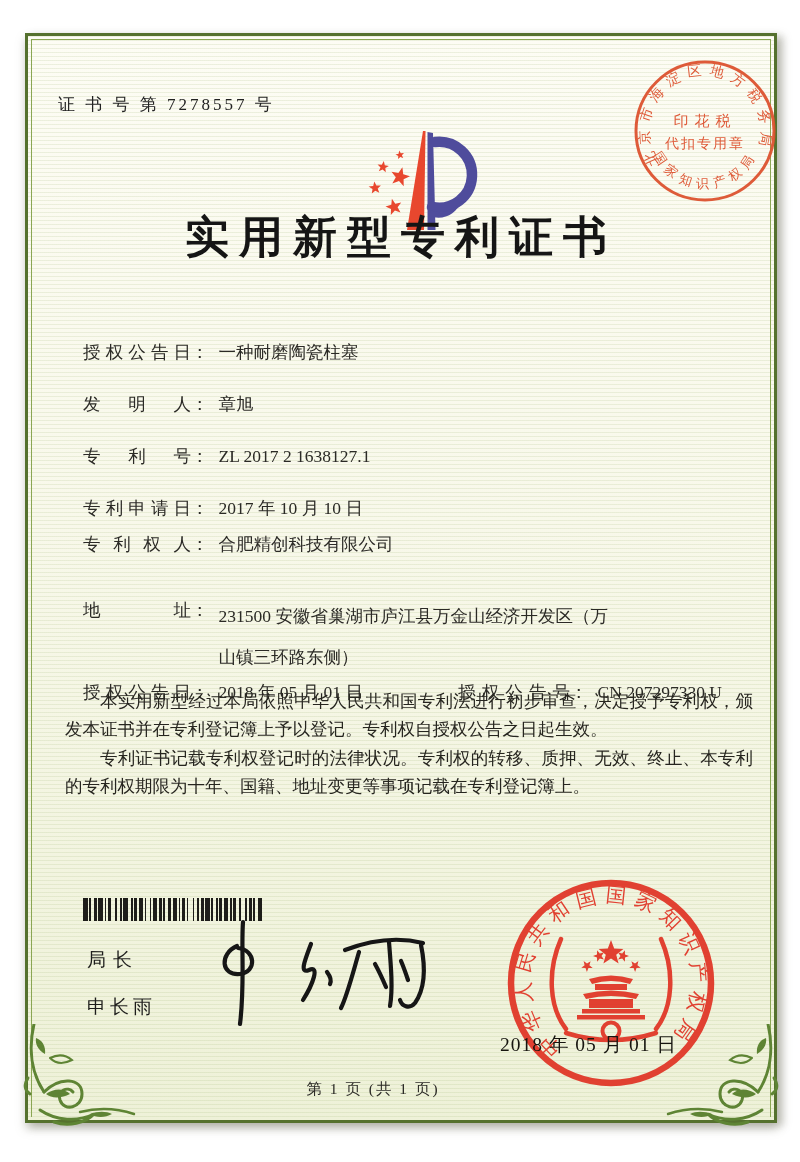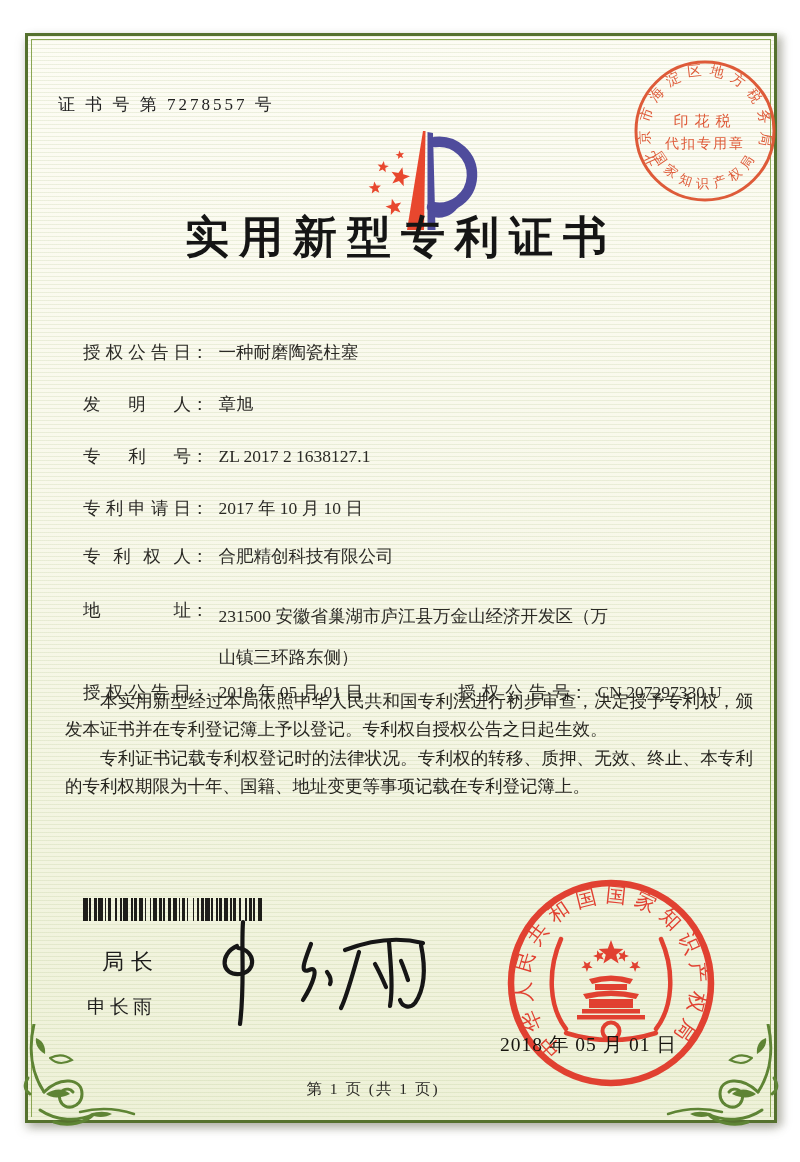--- a/index.html
+++ b/index.html
@@ -36,21 +36,21 @@
   .grant2{position:absolute;left:375px;top:0;display:flex;align-items:center;line-height:28px;}
   .grant2 .flabel{width:112px;}
 
   
   .paras{position:absolute;left:37px;top:651px;width:688px;font-size:17.5px;line-height:28.4px;text-align:justify;color:#26251f;}
   .paras p{margin:0;text-indent:2em;}
 
   
   .barcode{position:absolute;left:55px;top:862px;height:23px;display:flex;align-items:stretch;}
   .barcode .b{display:inline-block;height:100%;}
-  .commissioner-title{position:absolute;left:74px;top:911px;font-family:"Liberation Sans","DejaVu Sans",sans-serif;font-size:22px;letter-spacing:7px;color:#1d1d1b;}
+  .commissioner-title{position:absolute;left:59px;top:911px;font-family:"Liberation Sans","DejaVu Sans",sans-serif;font-size:19px;letter-spacing:7px;color:#1d1d1b;}
   .commissioner-name{position:absolute;left:59px;top:958px;font-family:"Liberation Sans","DejaVu Sans",sans-serif;font-size:19px;letter-spacing:4px;color:#1d1d1b;}
   .signature{position:absolute;left:165px;top:878px;width:240px;height:118px;}
 
   .office-seal{position:absolute;left:475px;top:839px;width:216px;height:216px;opacity:.93;}
   .seal-date{position:absolute;left:472px;top:995px;font-size:19.5px;letter-spacing:1px;color:#16150f;z-index:6;}
 
   .tax-stamp{position:absolute;left:602px;top:20px;width:150px;height:150px;opacity:.95;z-index:6;}
 
   .footer{position:absolute;left:0;right:56px;top:1043px;text-align:center;font-size:15.5px;letter-spacing:2px;color:#2b2a26;}
 
@@ -125,21 +125,21 @@
     <div class="frow" style="top:108px">
       <span class="flabel">专利号</span>
         <span class="fcolon">：</span>
       <span class="fvalue">ZL 2017 2 1638127.1</span>
     </div>
     <div class="frow" style="top:160px">
       <span class="flabel">专利申请日</span>
         <span class="fcolon">：</span>
       <span class="fvalue">2017 年 10 月 10 日</span>
     </div>
-    <div class="frow" style="top:208px">
+    <div class="frow" style="top:196px">
       <span class="flabel">专利权人</span>
         <span class="fcolon">：</span>
       <span class="fvalue">合肥精创科技有限公司</span>
     </div>
     <div class="frow" style="top:262px">
       <span class="flabel">地址</span>
         <span class="fcolon">：</span>
       <span class="fvalue addr">231500 安徽省巢湖市庐江县万金山经济开发区（万山镇三环路东侧）</span>
     </div>
     <div class="frow" style="top:344px;width:660px">

